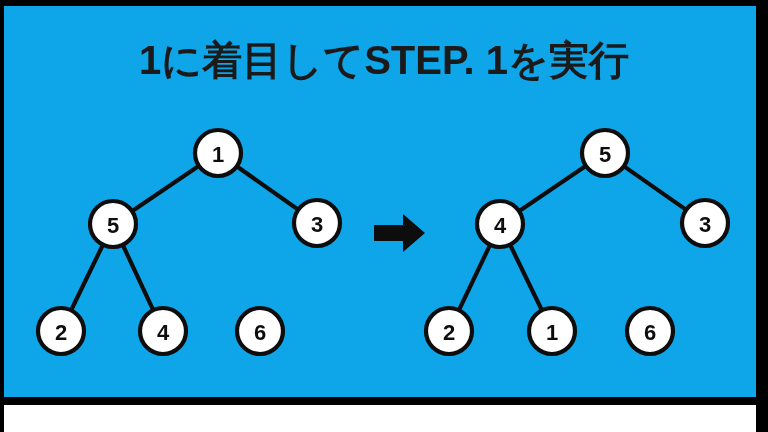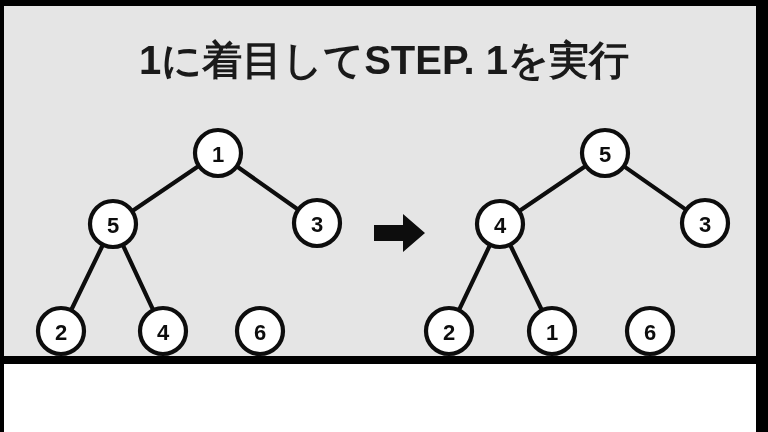--- a/index.html
+++ b/index.html
@@ -9,22 +9,22 @@
   }
   body {
     width: 768px;
     height: 432px;
     overflow: hidden;
     font-family: "Liberation Sans", "DejaVu Sans", sans-serif;
   }
   #stage {
     position: relative;
     width: 768px;
-    height: 364px;
-    background: #e5e5e5;
+    height: 405px;
+    background: #0ea5e9;
     box-sizing: border-box;
   }
   
   .frame-edge {
     position: absolute;
     background: #000000;
   }
   .frame-top    { left: 0; top: 0; width: 768px; height: 6px; }
   .frame-bottom { left: 0; bottom: 0; width: 768px; height: 8px; }
   .frame-left   { left: 0; top: 0; width: 4px; height: 432px; }

